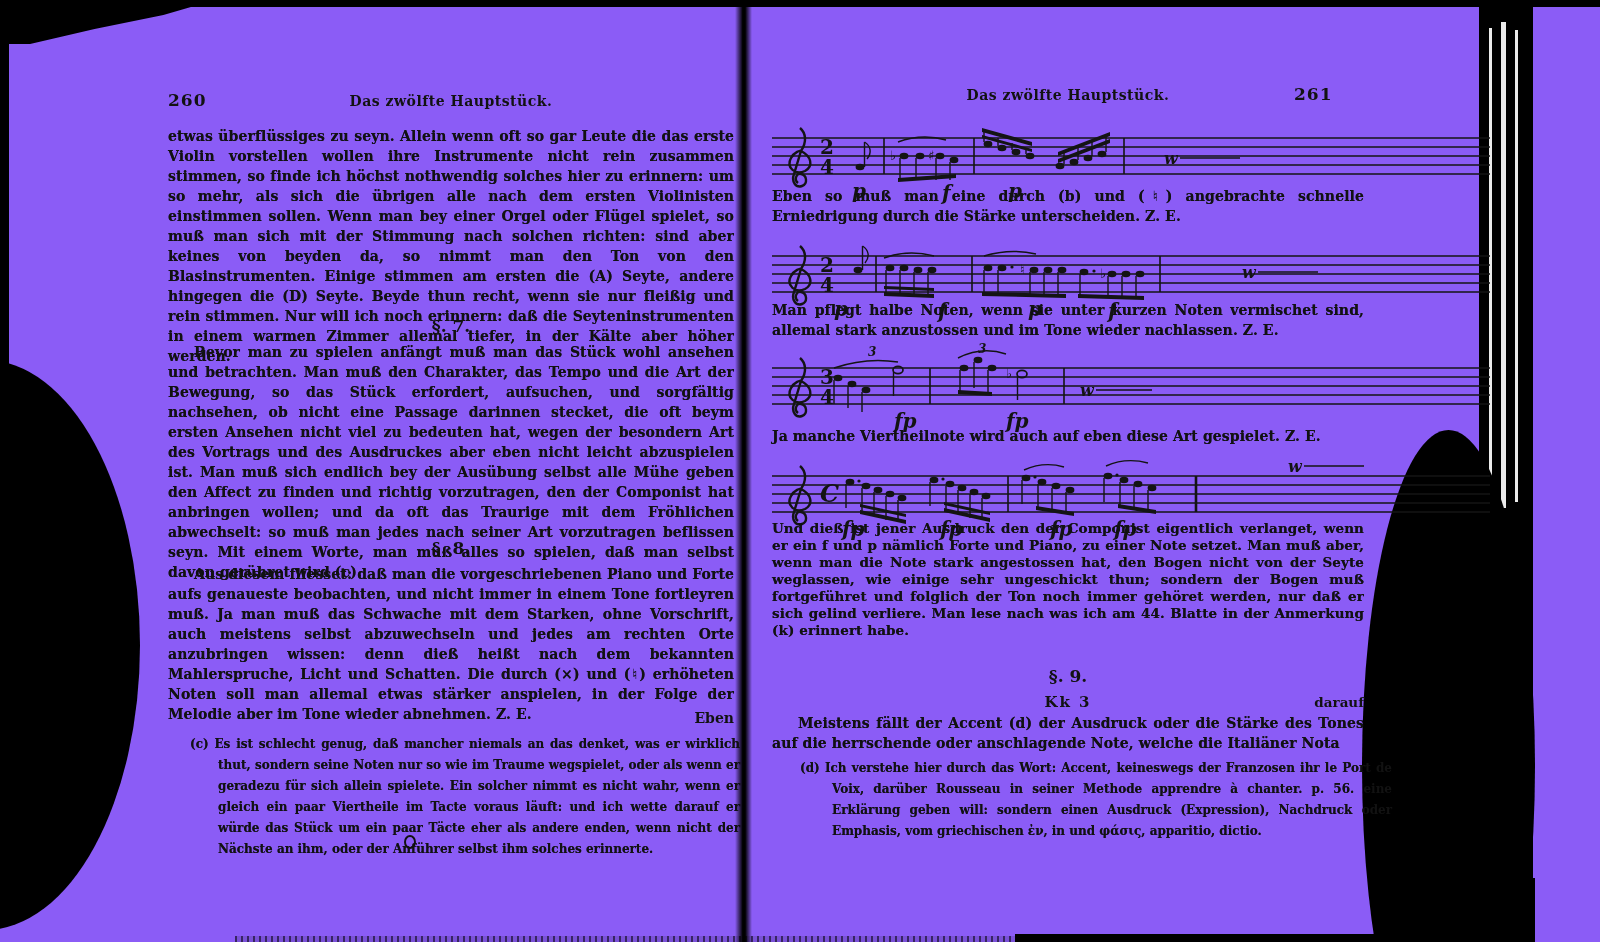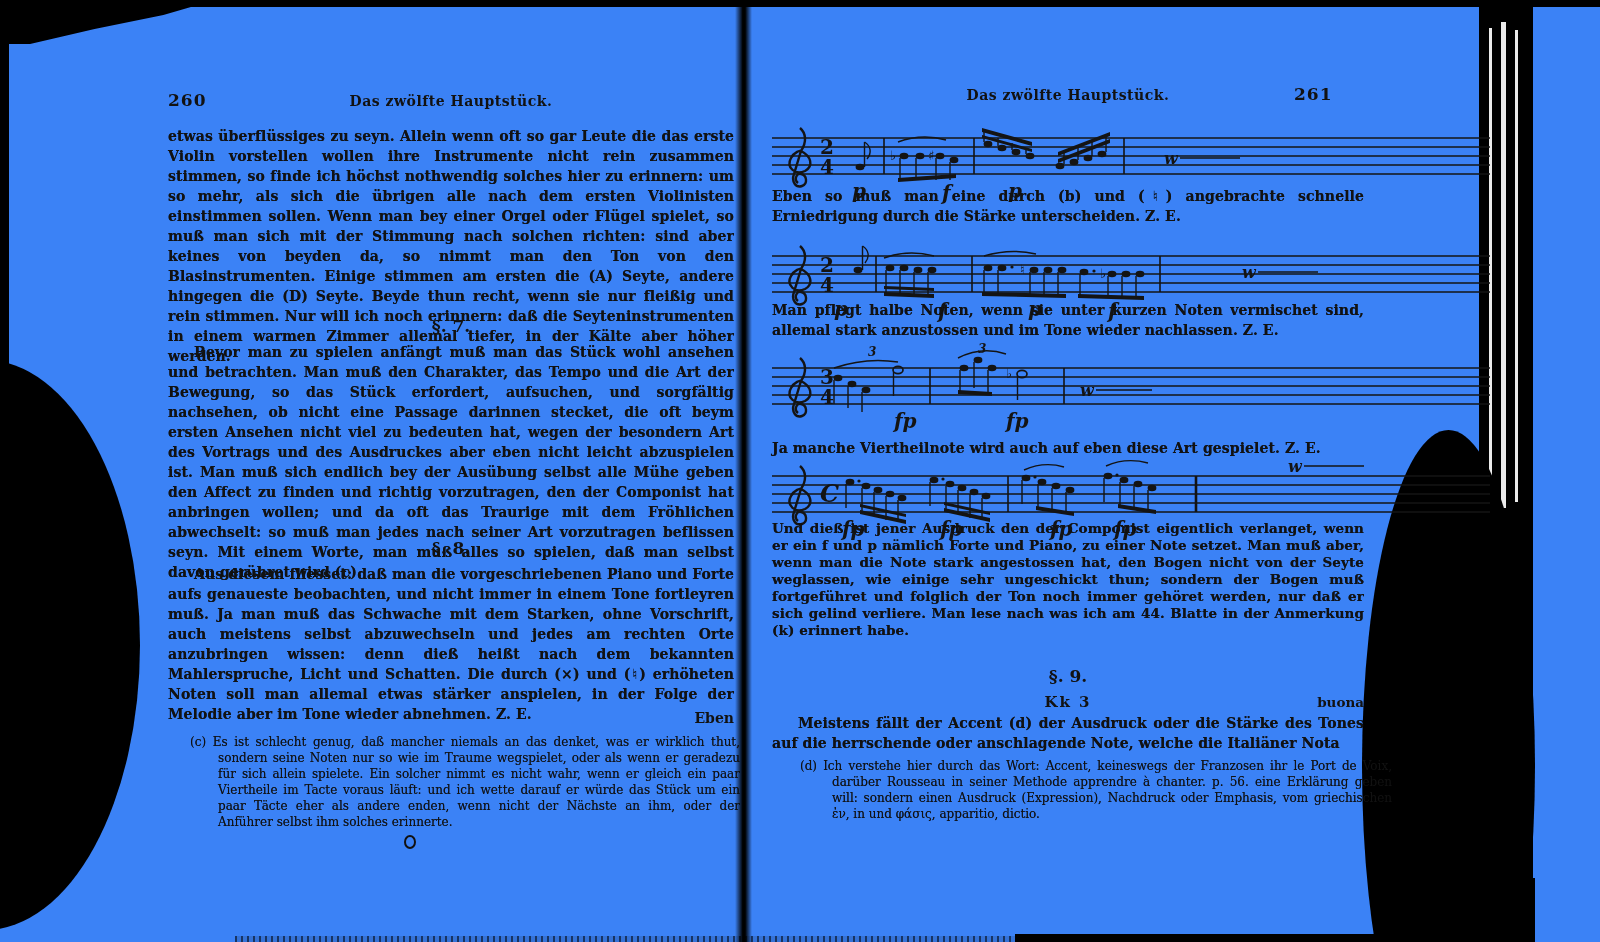--- a/index.html
+++ b/index.html
@@ -1,16 +1,16 @@
 <!DOCTYPE html>
 <html><head>
 <meta charset="utf-8">
 <style>
   html,body{margin:0;padding:0;background:#e8e8e8;}
-  .sheet{position:relative;width:1600px;height:942px;background:#3b82f6;overflow:hidden;
+  .sheet{position:relative;width:1600px;height:942px;background:#8b5cf6;overflow:hidden;
          font-family:"DejaVu Serif", serif;color:#121212;}
   
   .art{position:absolute;background:#000;}
   .top-line{left:0;top:0;width:1600px;height:7px;}
   .corner-tl{left:0;top:0;width:215px;height:44px;
     clip-path:polygon(0 0,100% 0,76% 34%,44% 66%,14% 100%,0 100%);}
   .left-strip{left:0;top:0;width:9px;height:520px;}
   .left-blob{left:-170px;top:360px;width:310px;height:570px;border-radius:50%;}
   .gutter{left:735px;top:5px;width:17px;height:937px;background:
     linear-gradient(90deg,rgba(0,0,0,0) 0%,rgba(0,0,0,.45) 20%,#000 45%,#000 60%,rgba(0,0,0,.45) 82%,rgba(0,0,0,0) 100%);}
@@ -37,21 +37,21 @@
   .pagenum.r{}
   .title{text-align:center;font-size:14px;font-weight:bold;letter-spacing:.5px;}
   .para{font-size:14px;font-weight:bold;line-height:20px;text-align:justify;
     letter-spacing:.1px;text-shadow:0 0 .4px rgba(0,0,0,.65);}
   .w-left{width:566px;}
   .w-right{width:592px;}
   .indent{text-indent:26px;}
   .head-sec{width:100%;text-align:center;font-size:17px;font-weight:bold;}
   .head-sec.wr{width:592px;}
   .catchword{width:566px;text-align:right;font-size:14px;font-weight:bold;}
-  .fn{font-size:12px;font-weight:normal;line-height:16px;text-align:justify;
+  .fn{font-size:12px;font-weight:bold;line-height:21px;text-align:justify;
     text-shadow:0 0 .3px rgba(0,0,0,.6);}
   .fn-left{margin-left:22px;width:522px;padding-left:28px;text-indent:-28px;}
   .fn-right{margin-left:28px;width:560px;padding-left:32px;text-indent:-32px;}
   .sig-row{display:grid;grid-template-columns:1fr auto 1fr;width:592px;align-items:baseline;}
   .sig-mark{text-align:center;font-size:15px;font-weight:bold;letter-spacing:2px;}
   .sig-catch{text-align:right;font-size:13.5px;font-weight:bold;}
   
   .stave line{stroke:#141414;stroke-width:1.4;}
   .stave .staffline{stroke-width:1.3;}
   .stave .barline{stroke-width:1.6;}
@@ -277,21 +277,21 @@
         <line class="barline" x1="292" y1="26" x2="292" y2="62"></line>
       </g>
       <text class="trip" x="96" y="14">3</text>
       <text class="trip" x="206" y="11">3</text>
       <text class="dyn" x="122" y="86">fp</text>
       <text class="dyn" x="234" y="86">fp</text>
       <text class="orn" x="308" y="54">w</text>
       <line x1="324" y1="48" x2="380" y2="48"></line>
     </svg>
 
-    <div class="block para w-right" style="top:354px;">Ja manche Viertheilnote wird auch auf eben diese Art gespielet.   Z. E.</div>
+    <div class="block para w-right" style="top:342px;">Ja manche Viertheilnote wird auch auf eben diese Art gespielet.   Z. E.</div>
 
     <svg class="block stave" style="top:366px;" width="718" height="92" viewBox="0 0 718 92">
       <g>
         <line class="staffline" x1="0" y1="26" x2="718" y2="26"></line>
           <line class="staffline" x1="0" y1="35" x2="718" y2="35"></line>
         <line class="staffline" x1="0" y1="44" x2="718" y2="44"></line>
           <line class="staffline" x1="0" y1="53" x2="718" y2="53"></line>
         <line class="staffline" x1="0" y1="62" x2="718" y2="62"></line>
       </g>
       <path class="clef" d="M28,16 C34,21 35,30 29,39 L22,62 C19,70 24,76 30,74 C36,72 35,63 29,62 C24,61 22,68 26,71 M29,39 C39,44 42,54 33,59 C23,64 14,55 19,46 C22,40 29,38 29,39"></path>
@@ -357,19 +357,19 @@
     </svg>
 
     <div class="block para w-right" style="top:436px;font-size:13.5px;line-height:17px;">Und dieß ist jener Ausdruck den der Componist eigentlich verlanget, wenn er ein f und p nämlich Forte und Piano, zu einer Note setzet.  Man muß aber, wenn man die Note stark angestossen hat, den Bogen nicht von der Seyte weglassen, wie einige sehr ungeschickt thun; sondern der Bogen muß fortgeführet und folglich der Ton noch immer gehöret werden, nur daß er sich gelind verliere.  Man lese nach was ich am 44. Blatte in der Anmerkung (k) erinnert habe.</div>
 
     <div class="block head-sec wr" style="top:582px;">§. 9.</div>
     <div class="block para w-right indent" style="top:629px;">Meistens fällt der Accent (d) der Ausdruck oder die Stärke des Tones auf die herrschende oder anschlagende Note, welche die Italiäner Nota</div>
 
     <div class="block sig-row" style="top:609px;">
       <span></span>
       <span class="sig-mark">Kk 3</span>
-      <span class="sig-catch">buona</span>
+      <span class="sig-catch">darauf</span>
     </div>
 
     <div class="block fn fn-right" style="top:674px;">(d) Ich verstehe hier durch das Wort: Accent, keineswegs der Franzosen ihr le Port de Voix, darüber Rousseau in seiner Methode apprendre à chanter. p. 56. eine Erklärung geben will: sondern einen Ausdruck (Expression), Nachdruck oder Emphasis, vom griechischen ἐν, in und φάσις, apparitio, dictio.</div>
   </div>
 
 </div>
 
 </body></html>

